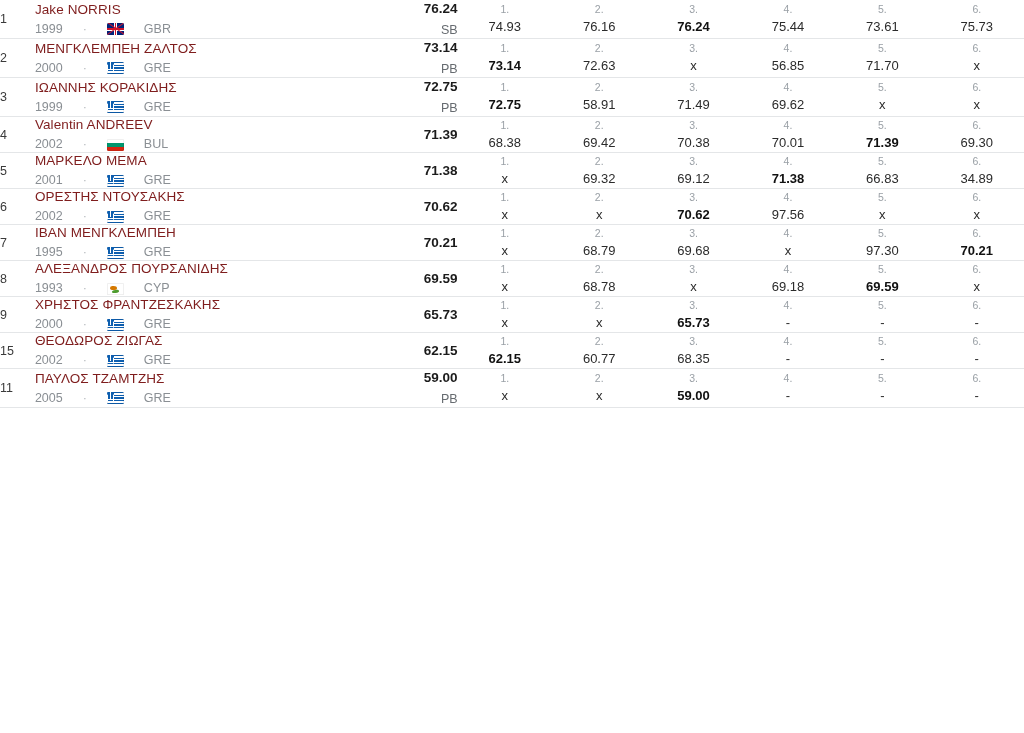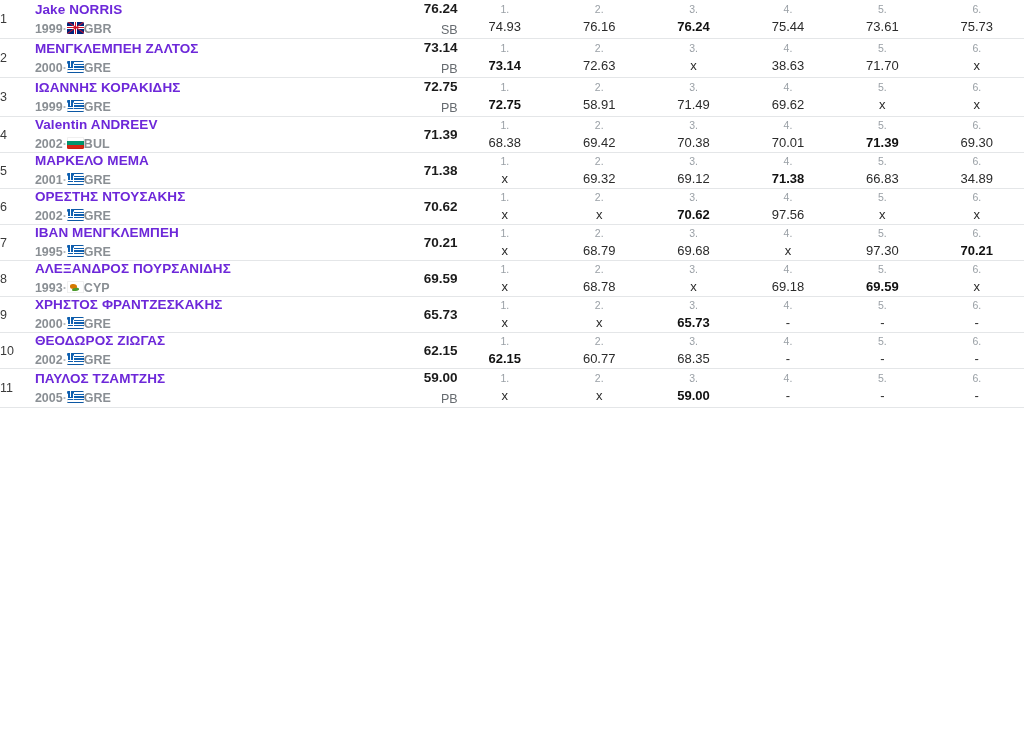--- a/index.html
+++ b/index.html
@@ -36,35 +36,35 @@
     font-size: 12.5px;
     color: #3a3a3a;
     text-align: left;
     padding-left: 12px;
   }
   .athlete-cell {
     padding: 10px 0 10px 0;
   }
   .athlete-name {
     font-size: 13.5px;
-    font-weight: bold;
-    color: #6d28d9;
+    font-weight: normal;
+    color: #7f1d1d;
     letter-spacing: 0.1px;
     line-height: 16px;
     margin-bottom: 4px;
     white-space: nowrap;
   }
   .athlete-meta {
     font-size: 12.5px;
     color: #8a8f94;
     line-height: 15px;
     display: flex;
-    gap: 0;
+    align-items: center;
+    gap: 20px;
     white-space: nowrap;
-    font-weight: bold;
   }
   .meta-sep { color: #b5b9bd; }
   .flag {
     display: inline-block;
     width: 17px;
     height: 12px;
     border-radius: 1.5px;
     position: relative;
     overflow: hidden;
     vertical-align: -1px;
@@ -270,21 +270,21 @@
         <td class="attempt-cell">
           <div class="attempt-index">2.</div>
           <div class="attempt-value">72.63</div>
         </td>
         <td class="attempt-cell">
           <div class="attempt-index">3.</div>
           <div class="attempt-value">x</div>
         </td>
         <td class="attempt-cell">
           <div class="attempt-index">4.</div>
-          <div class="attempt-value">38.63</div>
+          <div class="attempt-value">56.85</div>
         </td>
         <td class="attempt-cell">
           <div class="attempt-index">5.</div>
           <div class="attempt-value">71.70</div>
         </td>
         <td class="attempt-cell">
           <div class="attempt-index">6.</div>
           <div class="attempt-value">x</div>
         </td>
       </tr>
@@ -556,21 +556,21 @@
         <td class="attempt-cell">
           <div class="attempt-index">5.</div>
           <div class="attempt-value">-</div>
         </td>
         <td class="attempt-cell">
           <div class="attempt-index">6.</div>
           <div class="attempt-value">-</div>
         </td>
       </tr>
       <tr class="result-row">
-        <td class="rank-cell"><span>10</span></td>
+        <td class="rank-cell"><span>15</span></td>
         <td class="athlete-cell">
           <div class="athlete-name">ΘΕΟΔΩΡΟΣ ΖΙΩΓΑΣ</div>
           <div class="athlete-meta">
             <span>2002</span>
             <span class="meta-sep">·</span>
             <span class="flag flag-GRE"></span>
             <span>GRE</span>
           </div>
         </td>
         <td class="mark-cell">

